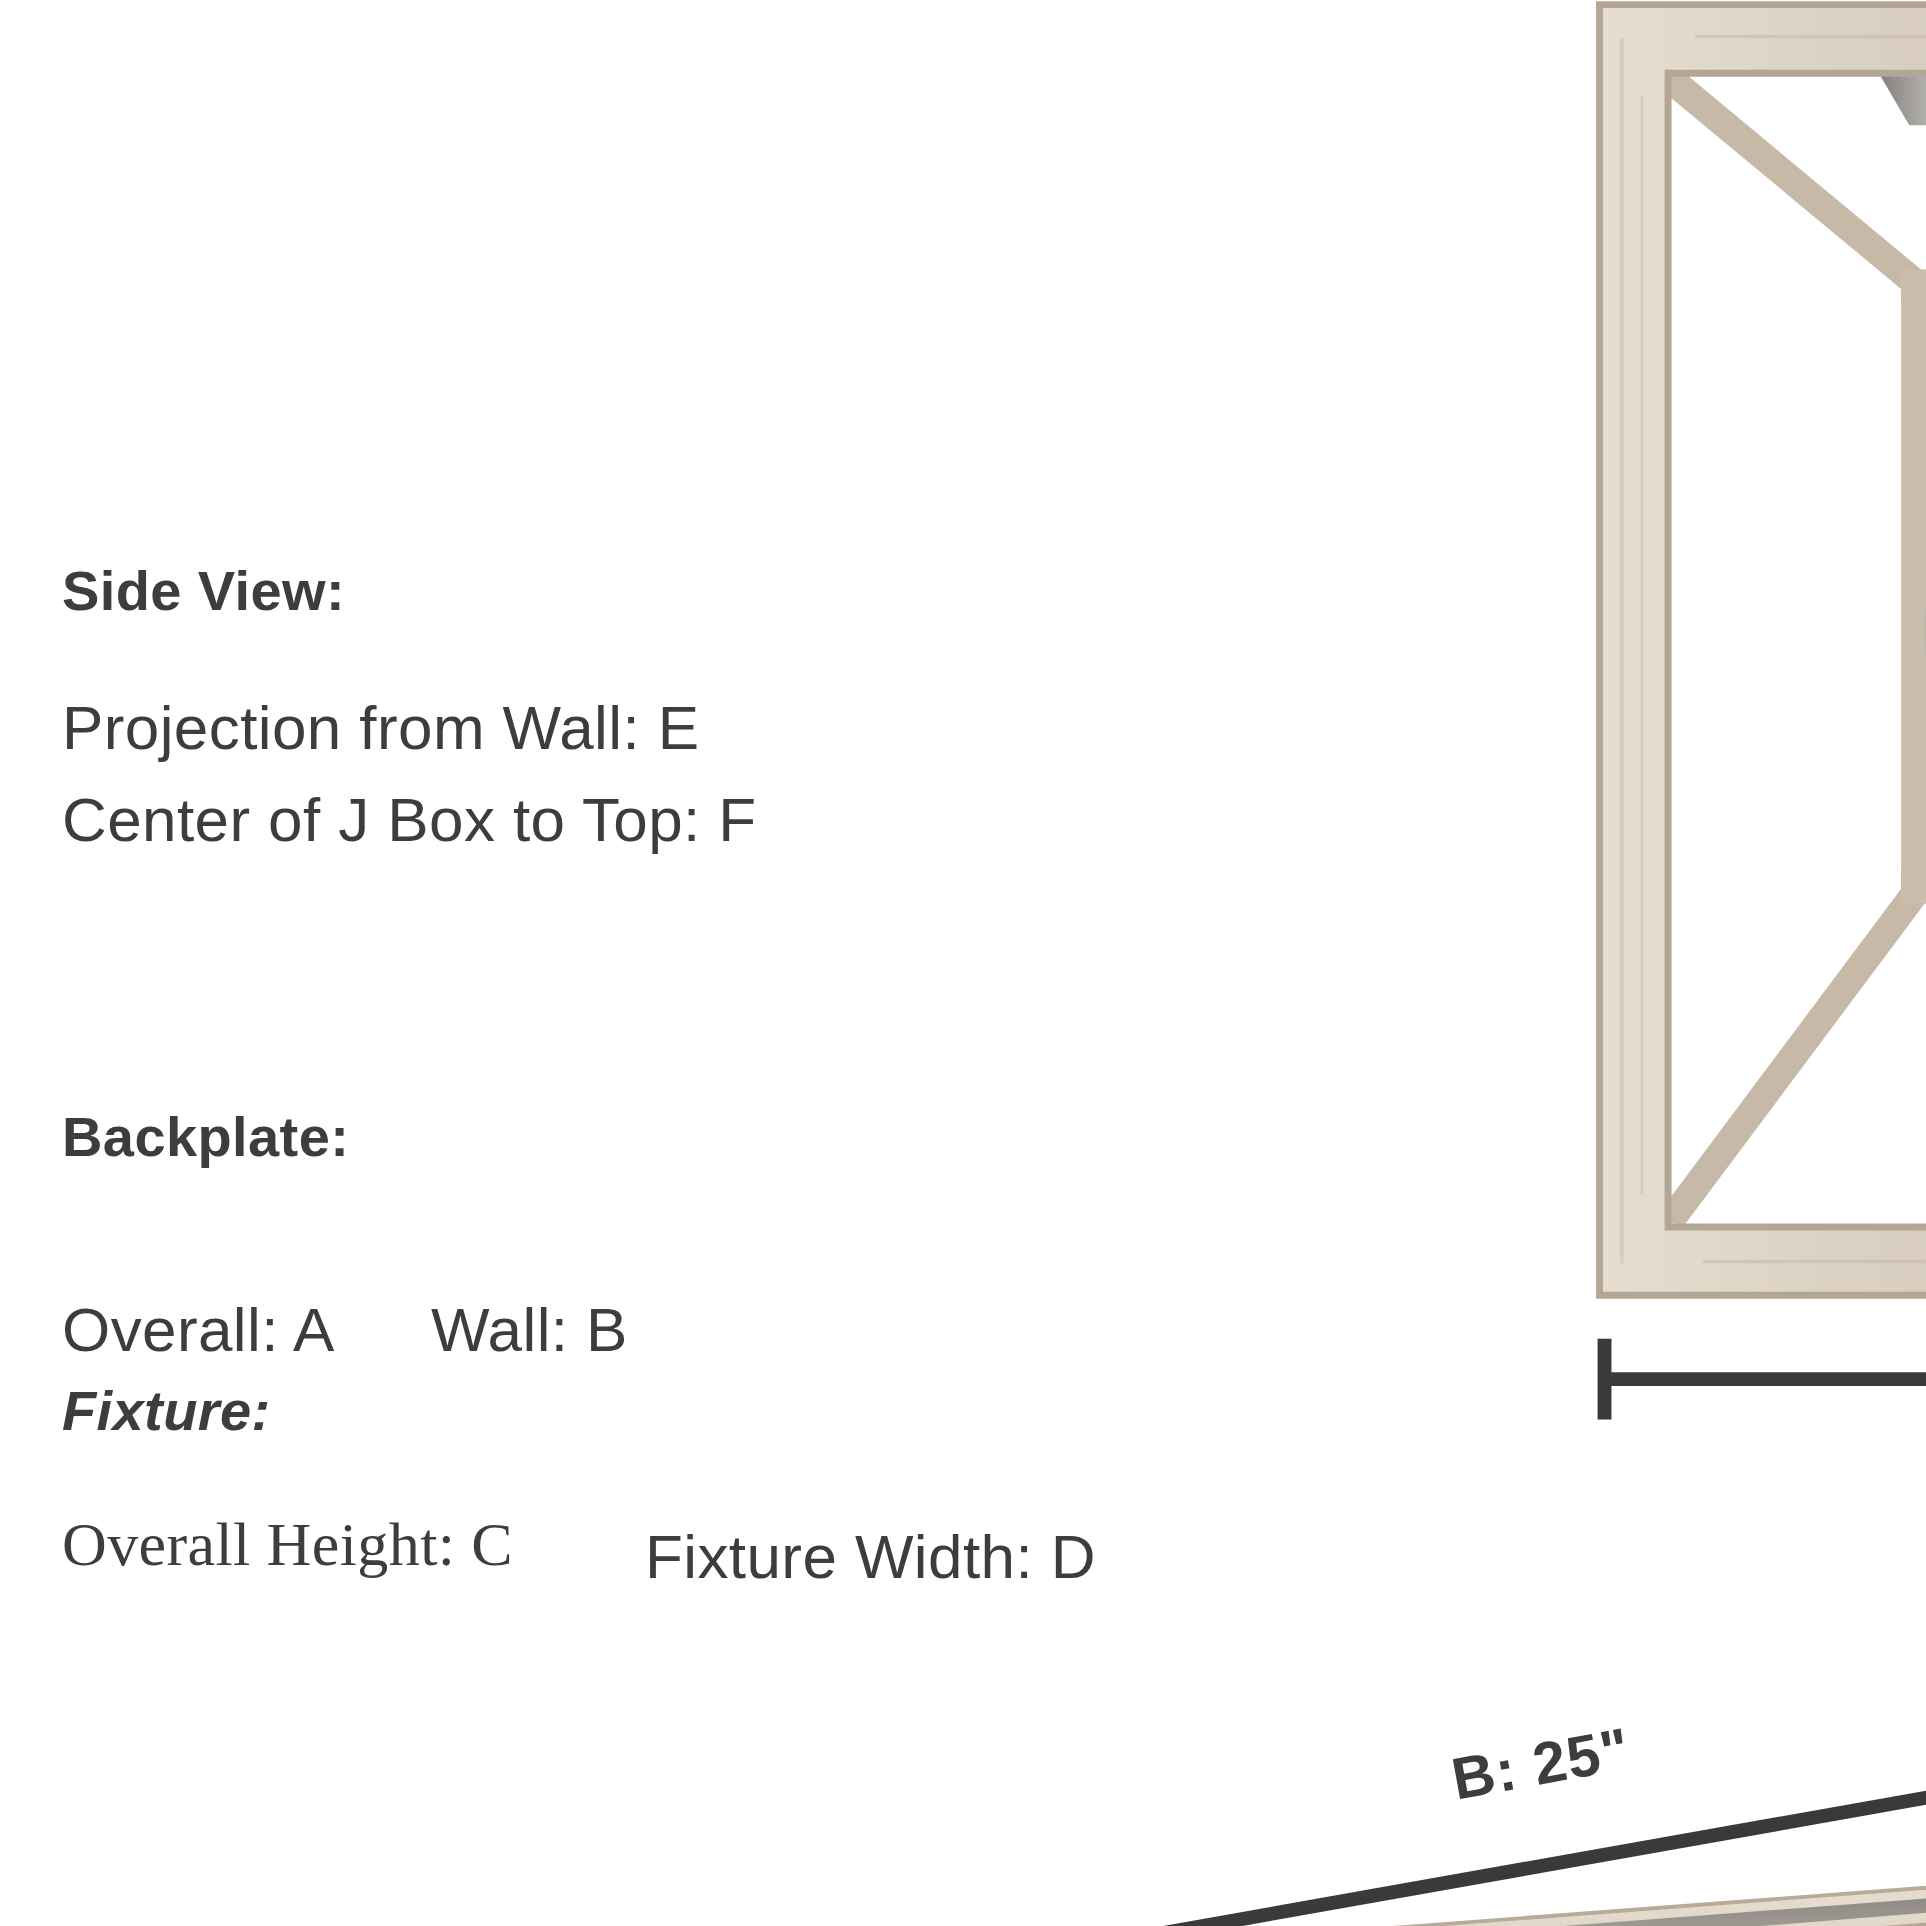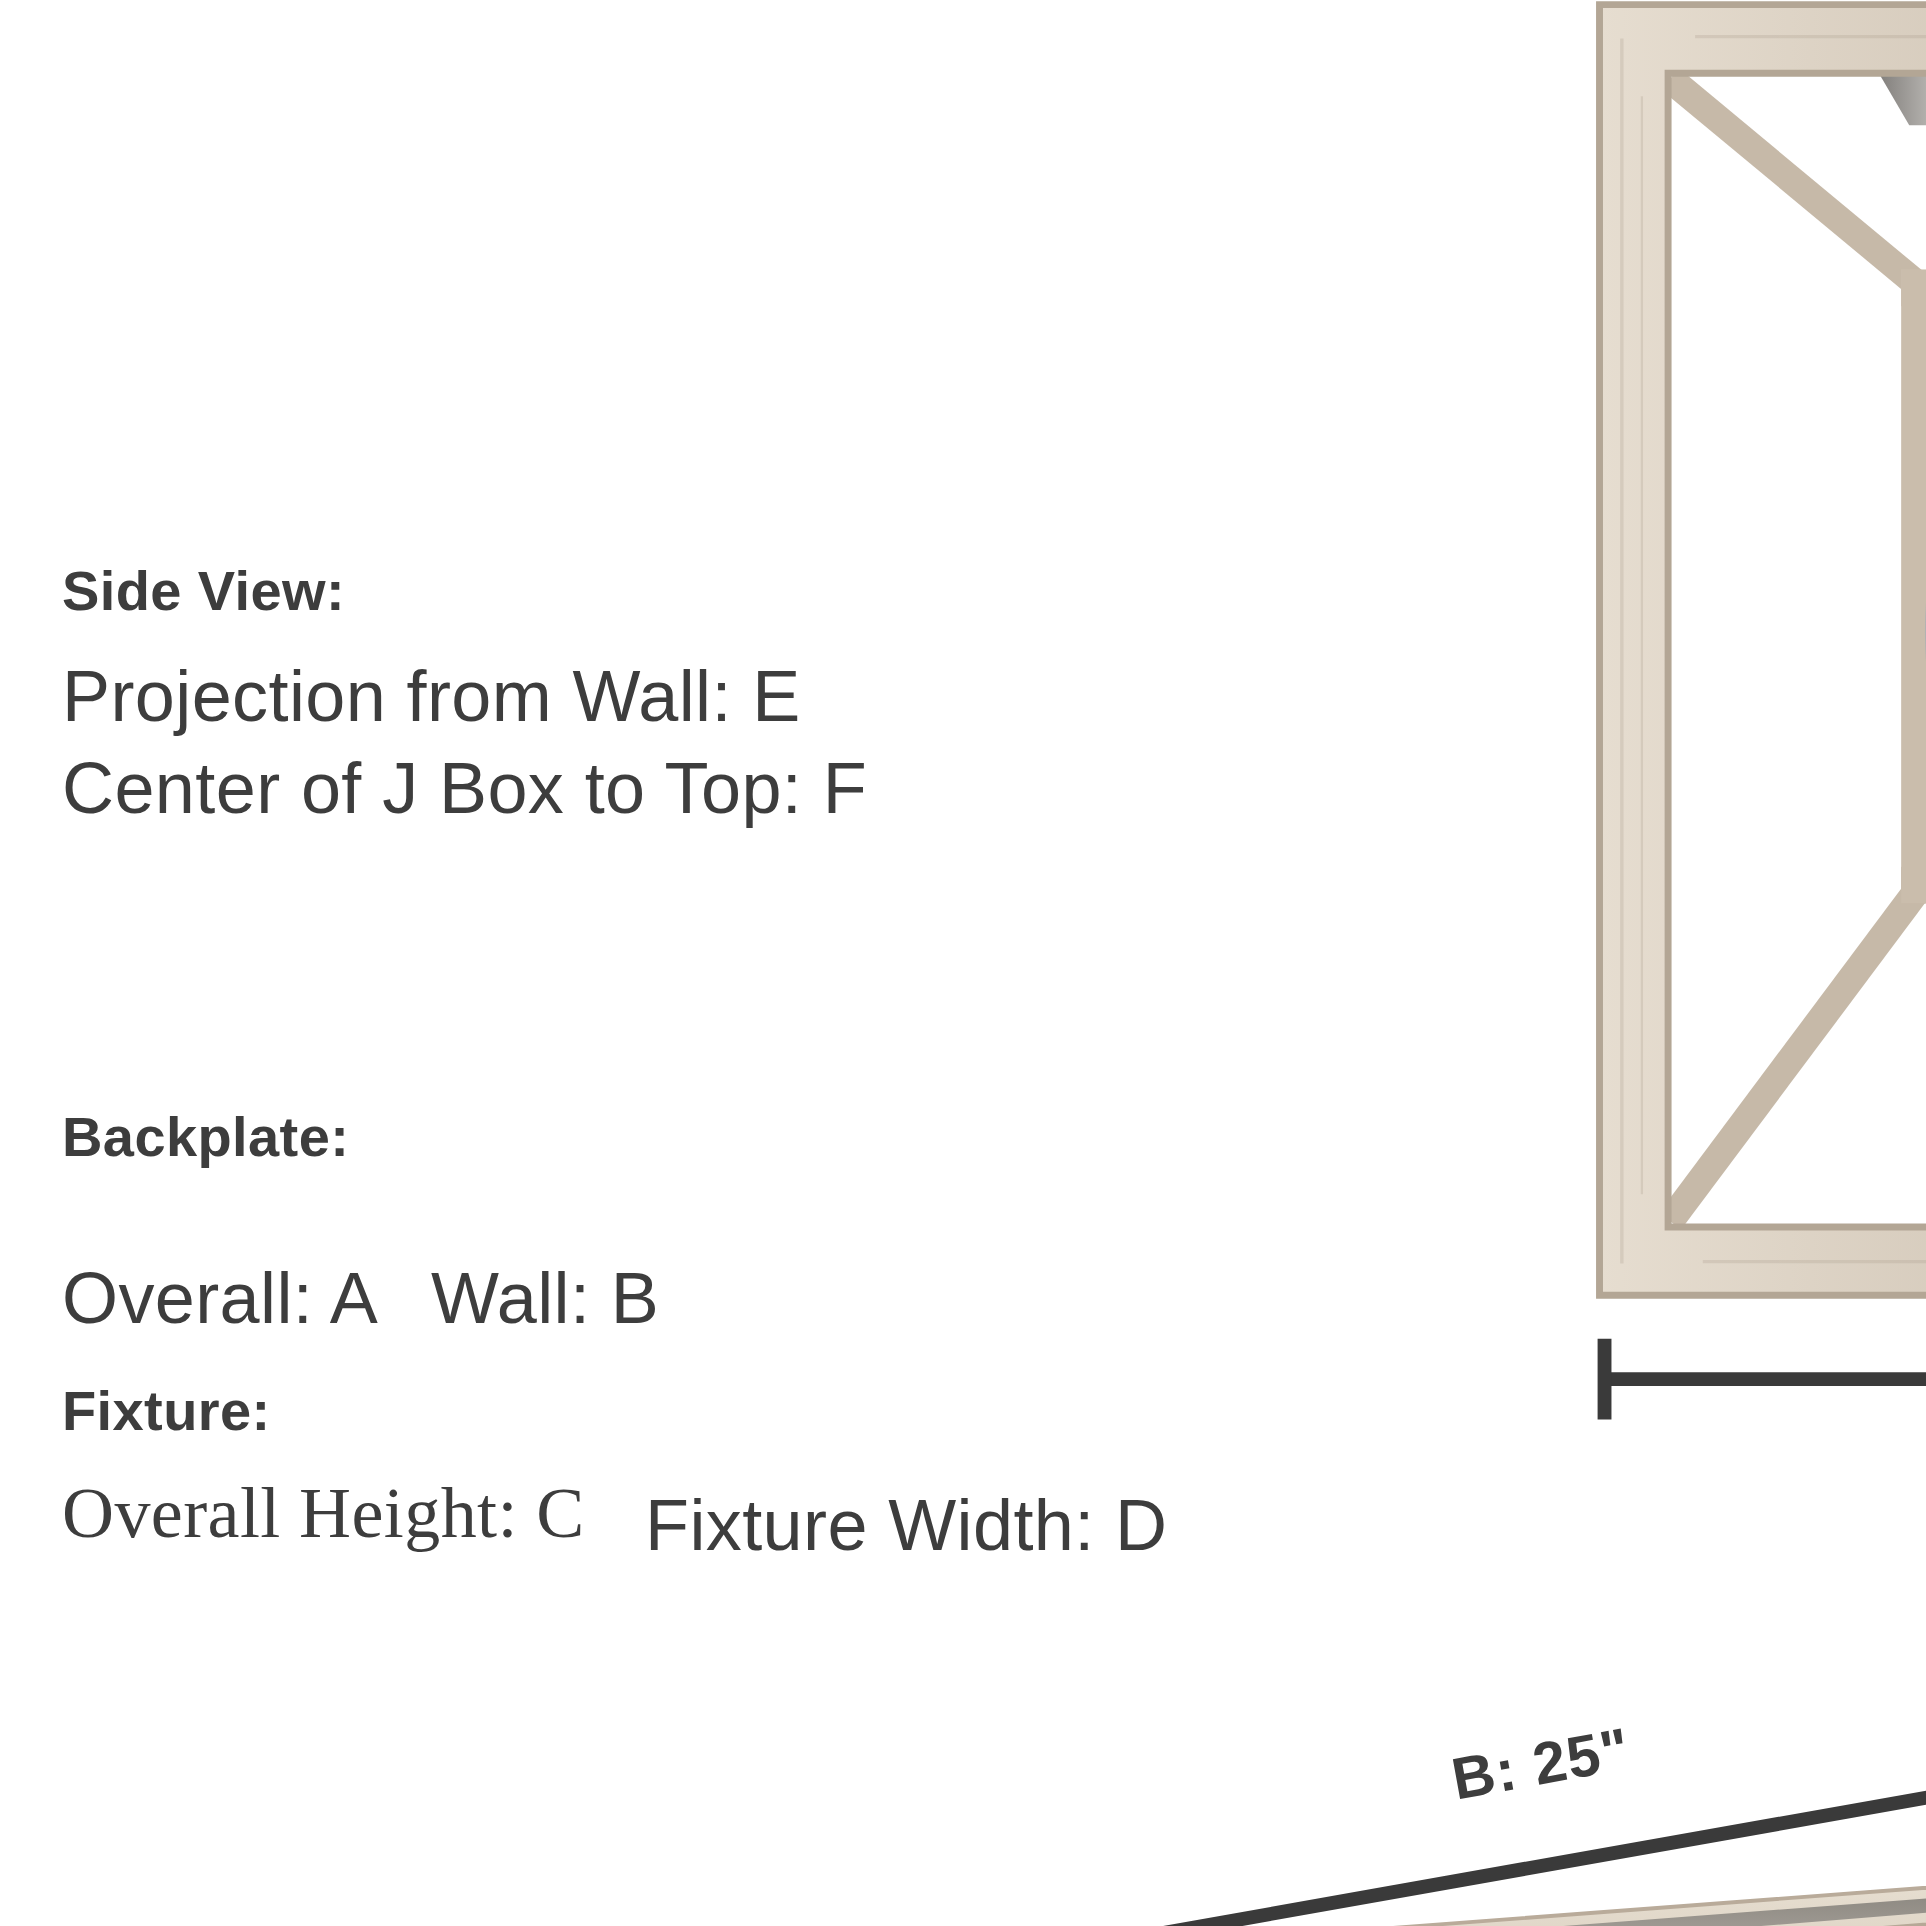--- a/index.html
+++ b/index.html
@@ -1,21 +1,21 @@
 <!DOCTYPE html>
 <html style="font-size:6.2px"><head>
 <meta charset="utf-8">
 <style>
   html,body{margin:0;padding:0;background:#ffffff;}
   #canvas{position:relative;width:2939px;height:2939px;background:#ffffff;overflow:hidden;
           font-family:"Liberation Sans",sans-serif;color:#3d3d3d;}
   #art{position:absolute;left:0;top:0;}
   .txt{position:absolute;white-space:nowrap;}
   .title{font-size:56px;font-weight:700;letter-spacing:0.4px;}
-  .body-line{font-size:72px;font-weight:400;letter-spacing:0.4px;}
+  .body-line{font-size:62px;font-weight:400;letter-spacing:0.4px;margin-top:37px;}
   .dim{font-size:59px;font-weight:600;letter-spacing:1.2px;
        transform:translate(-50%,-50%) rotate(var(--rot,0deg));}
 </style>
 </head>
 <body>
 
 <div id="canvas">
 
   <svg id="art" width="2939" height="2939" viewBox="0 0 7629 7629">
     <defs>
@@ -260,20 +260,20 @@
   </svg>
 
   <div class="txt title" style="left:62px;top:558px;">Side View:</div>
   <div class="txt body-line" style="left:62px;top:655px;">Projection from Wall: E</div>
   <div class="txt body-line" style="left:62px;top:747px;">Center of J Box to Top: F</div>
 
   <div class="txt title" style="left:62px;top:1104px;">Backplate:</div>
   <div class="txt body-line" style="left:62px;top:1257px;">Overall: A</div>
   <div class="txt body-line" style="left:431px;top:1257px;">Wall: B</div>
 
-  <div class="txt title" style="left:62px;top:1378px;">Fixture:</div>
+  <div class="txt title" style="left:62px;top:1378px;font-style:italic;">Fixture:</div>
   <div class="txt body-line" style="left:62px;top:1472px;font-family:Liberation Serif, serif;">Overall Height: C</div>
   <div class="txt body-line" style="left:645px;top:1484px;">Fixture Width: D</div>
 
   <div class="txt dim" style="left:1541px;top:1764px;--rot:-10.3deg;">B: 25"</div>
 
 </div>
 
 
 </body></html>

